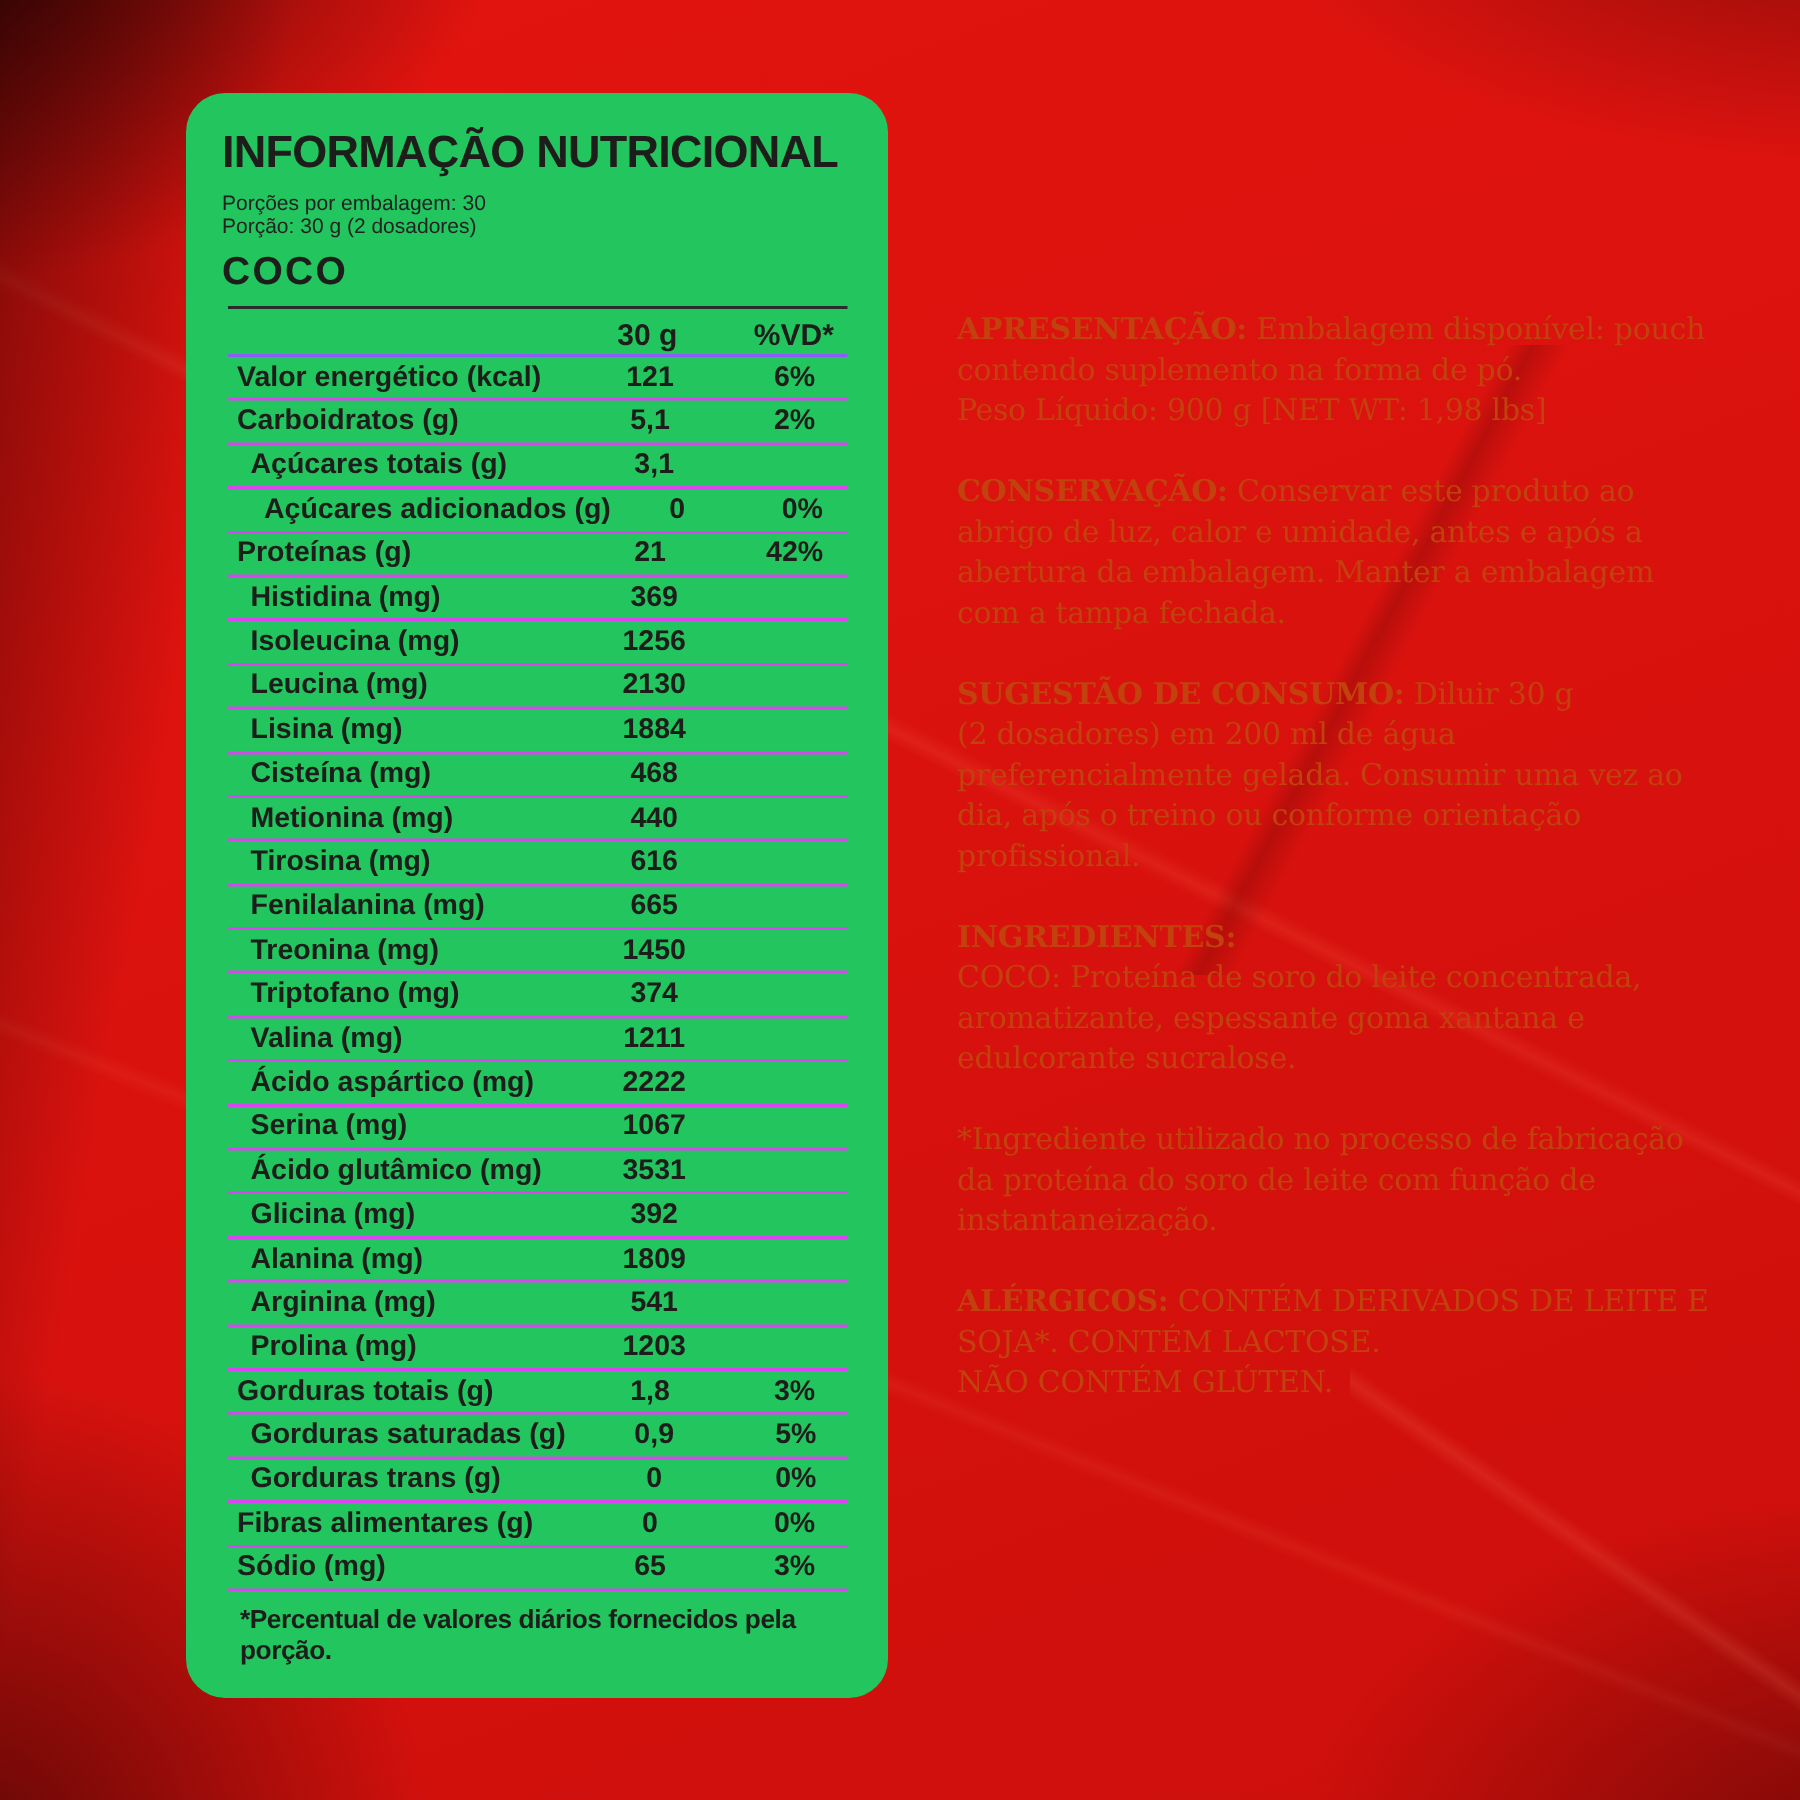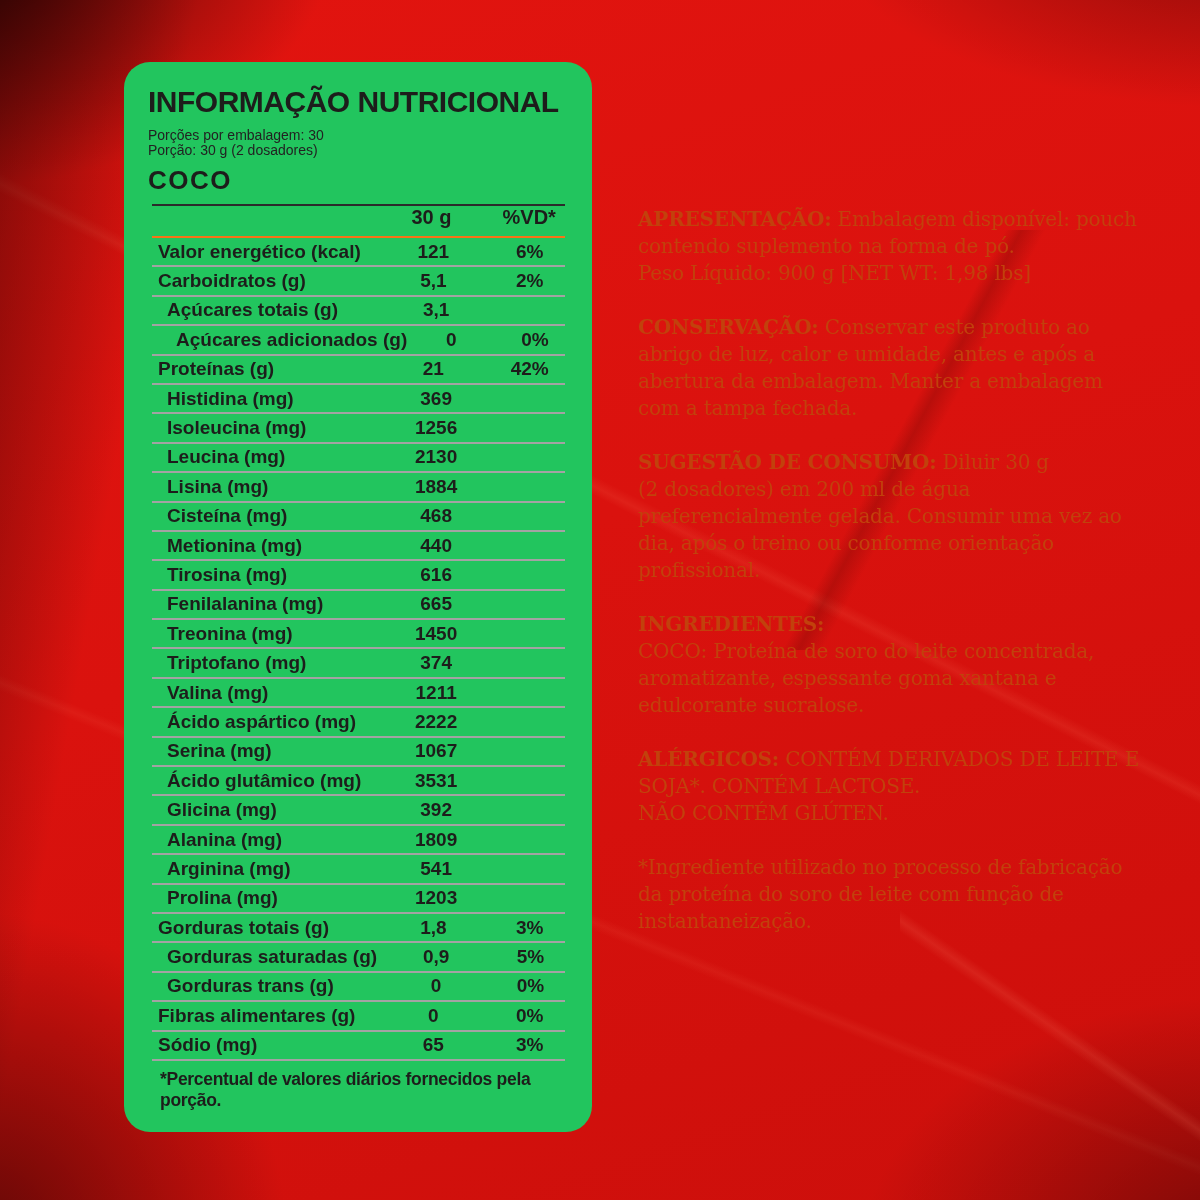--- a/index.html
+++ b/index.html
@@ -34,27 +34,27 @@
   }
   .panel-title{
     font-size:30px;font-weight:bold;letter-spacing:-0.5px;line-height:36px;
     white-space:nowrap;
   }
   .meta{margin-top:8px;font-size:14px;line-height:15px;color:#222;}
   .flavor{margin-top:8px;font-size:26px;font-weight:bold;letter-spacing:1.5px;line-height:28px;}
 
   .ntable{margin-left:4px;width:413px;margin-top:10px;font-weight:bold;}
   .t-head{
-    display:flex;align-items:flex-start;height:30px;
-    border-top:2px solid #2b2b2b;border-bottom:2px solid #f97316;
+    display:flex;align-items:flex-end;height:30px;
+    border-top:2px solid #2b2b2b;border-bottom:2px solid #8b5cf6;
     font-size:20px;
   }
   .t-row{
     display:flex;align-items:center;height:27.4px;
-    border-bottom:2px solid #a3a3a3;font-size:19px;box-sizing:content-box;
+    border-bottom:2px solid #d946ef;font-size:19px;box-sizing:content-box;
   }
   .c-label{width:230px;white-space:nowrap;overflow:visible;}
   .c-amt{width:110px;text-align:center;}
   .c-dv{width:73px;text-align:center;padding-left:8px;}
   .t-footnote{margin:8px 0 0 8px;font-size:17.5px;font-weight:bold;letter-spacing:-0.3px;}
 
   
   .info-col{
     position:absolute;left:638px;top:206px;width:540px;color:#c2410c;
     font-family:"DejaVu Serif","Liberation Serif",serif;
@@ -240,19 +240,19 @@
 com a tampa fechada.</span></p>
     <p class="section"><span class="sec-heading">SUGESTÃO DE CONSUMO:</span><span class="sec-body"> Diluir 30 g
 (2 dosadores) em 200 ml de água
 preferencialmente gelada. Consumir uma vez ao
 dia, após o treino ou conforme orientação
 profissional.</span></p>
     <p class="section"><span class="sec-heading">INGREDIENTES:</span><span class="sec-body">
 COCO: Proteína de soro do leite concentrada,
 aromatizante, espessante goma xantana e
 edulcorante sucralose.</span></p>
+    <p class="section"><span class="sec-body">*Ingrediente utilizado no processo de fabricação
+da proteína do soro de leite com função de
+instantaneização.</span></p>
     <p class="section"><span class="sec-heading">ALÉRGICOS:</span><span class="sec-body"> CONTÉM DERIVADOS DE LEITE E
 SOJA*. CONTÉM LACTOSE.
 NÃO CONTÉM GLÚTEN.</span></p>
-    <p class="section"><span class="sec-body">*Ingrediente utilizado no processo de fabricação
-da proteína do soro de leite com função de
-instantaneização.</span></p>
   </div>
 
 </body></html>

